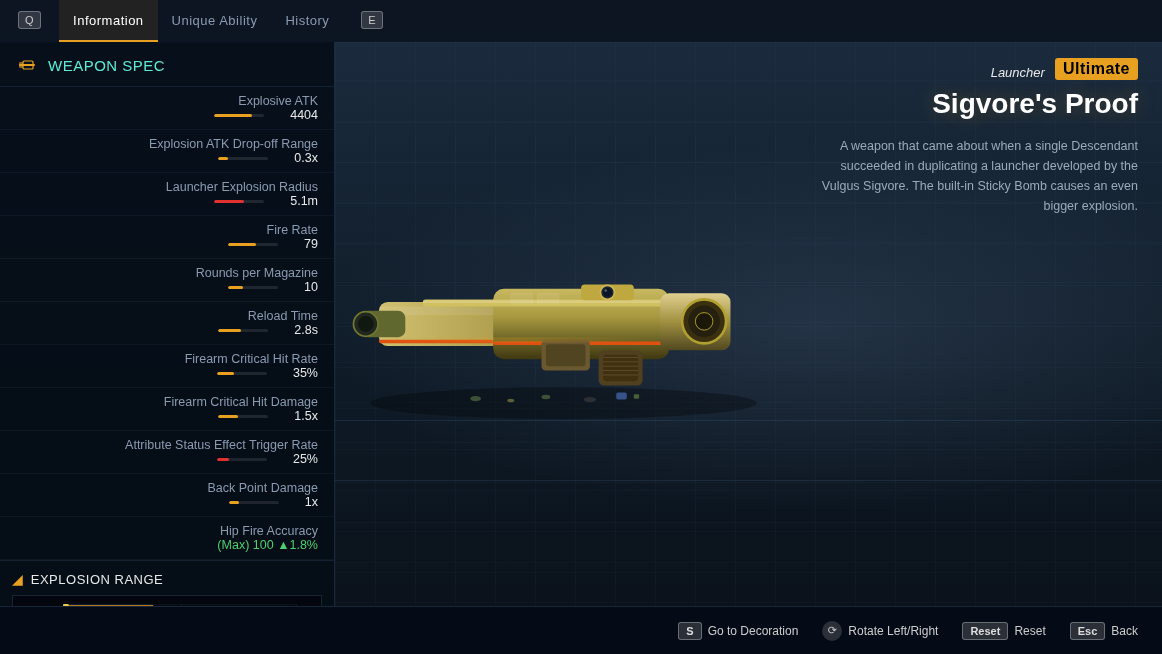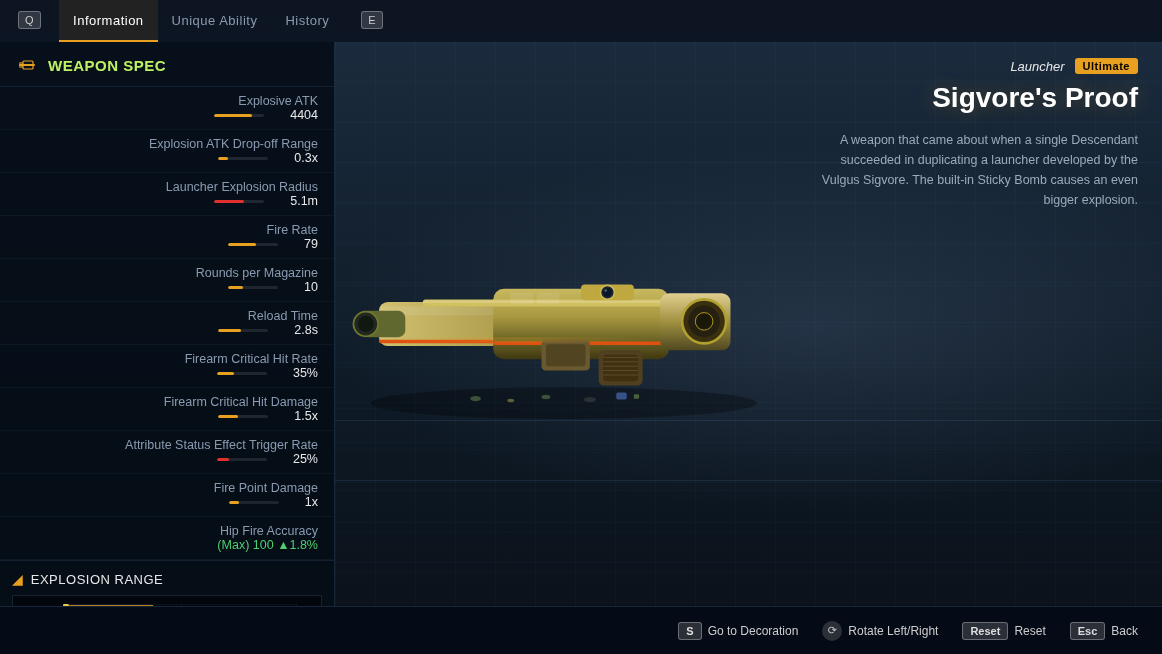--- a/index.html
+++ b/index.html
@@ -106,22 +106,22 @@
       margin-right: 10px;
       color: #e8a020;
       display: flex;
       align-items: center;
       justify-content: center;
       font-size: 16px;
     }
 
     .section-header .title {
       font-size: 15px;
-      font-weight: 700;
-      color: #bef264;
+      font-weight: 400;
+      color: #5eead4;
       letter-spacing: 0.5px;
       text-transform: uppercase;
     }
 
     .stat-row {
       display: flex;
       align-items: flex-end;
       justify-content: space-between;
       padding: 7px 16px;
       border-bottom: 1px solid rgba(100,150,200,0.07);
@@ -244,21 +244,21 @@
 
     .weapon-type-label {
       font-size: 13px;
       color: #e8e8e8;
       font-style: italic;
     }
 
     .badge-ultimate {
       background: #e8a020;
       color: #000;
-      font-size: 11px;
+      font-size: 16px;
       font-weight: 700;
       padding: 2px 8px;
       border-radius: 3px;
       letter-spacing: 0.5px;
     }
 
     .weapon-name {
       font-size: 28px;
       font-weight: 700;
       color: #fff;
@@ -510,21 +510,21 @@
     <span class="stat-label">Attribute Status Effect Trigger Rate</span>
     <div class="stat-bar-container">
       <div class="stat-bar">
           <div class="stat-bar-fill red" style="width:25%"></div>
         </div>
       <span class="stat-value">25%</span>
     </div>
   </div>
 
   <div class="stat-row">
-    <span class="stat-label">Fire Point Damage</span>
+    <span class="stat-label">Back Point Damage</span>
     <div class="stat-bar-container">
       <div class="stat-bar">
           <div class="stat-bar-fill" style="width:20%"></div>
         </div>
       <span class="stat-value">1x</span>
     </div>
   </div>
 
   <div class="stat-row">
     <span class="stat-label">Hip Fire Accuracy</span>

